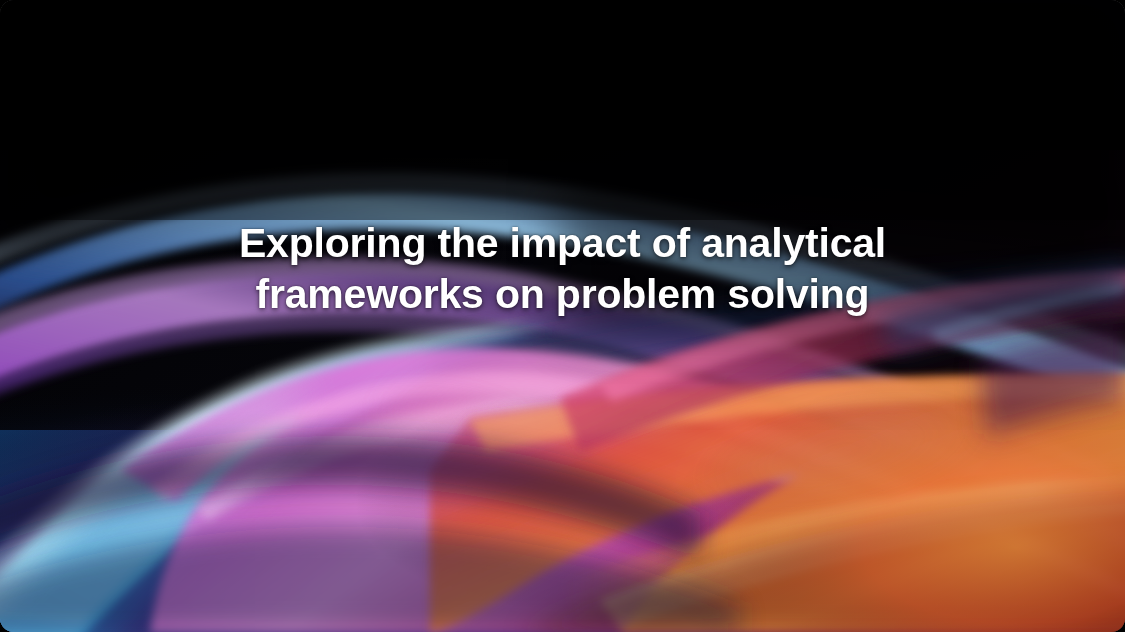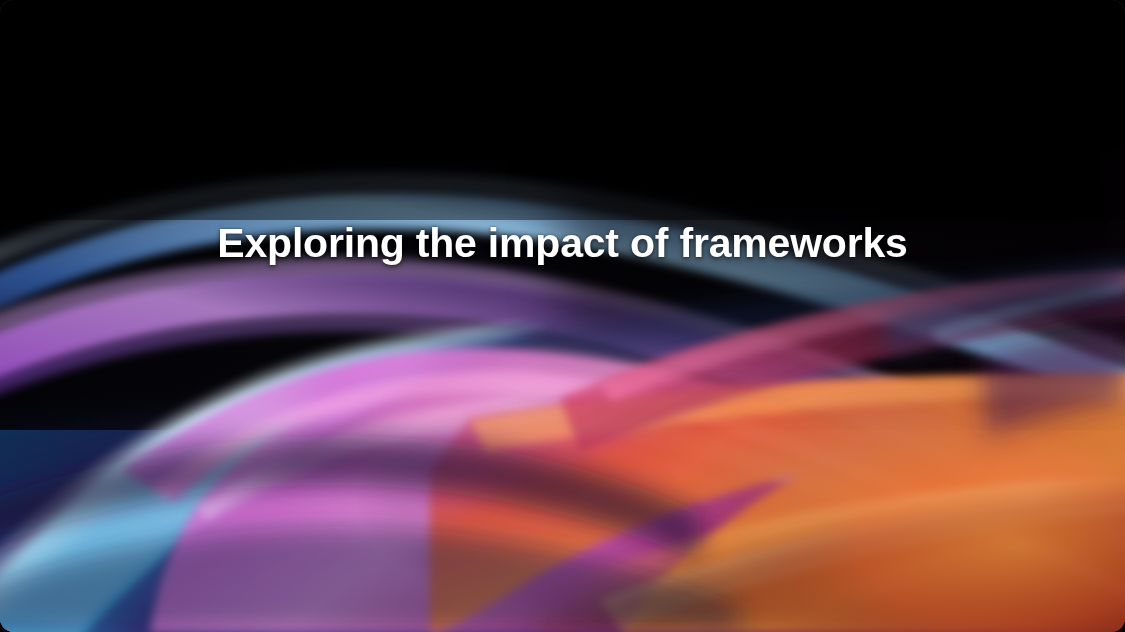--- a/index.html
+++ b/index.html
@@ -298,16 +298,17 @@
     <ellipse cx="840" cy="452" rx="180" ry="44" fill="url(#gSpec)" opacity="0.22" transform="rotate(-12 840 452)" filter="url(#blurLg)"></ellipse>
 
     <path d="M 0,0 L 1125,0 L 1125,250 C 950,230 760,208 560,196
              C 340,182 150,206 0,250 Z" fill="#000000" opacity="0.55" filter="url(#blurLg)"></path>
     <rect x="0" y="0" width="1125" height="150" fill="#000000" opacity="0.85"></rect>
     <rect x="0" y="130" width="1125" height="90" fill="#000000" opacity="0.42"></rect>
     <rect x="560" y="150" width="565" height="180" fill="#000000" opacity="0.45" filter="url(#blurLg)"></rect>
   </svg>
 
   <div id="title-block">
-    <span class="title-line">Exploring the impact of frameworks</span>
+    <span class="title-line">Exploring the impact of analytical</span>
+    <span class="title-line">frameworks on problem solving</span>
   </div>
 
 </div>
 
 </body></html>

